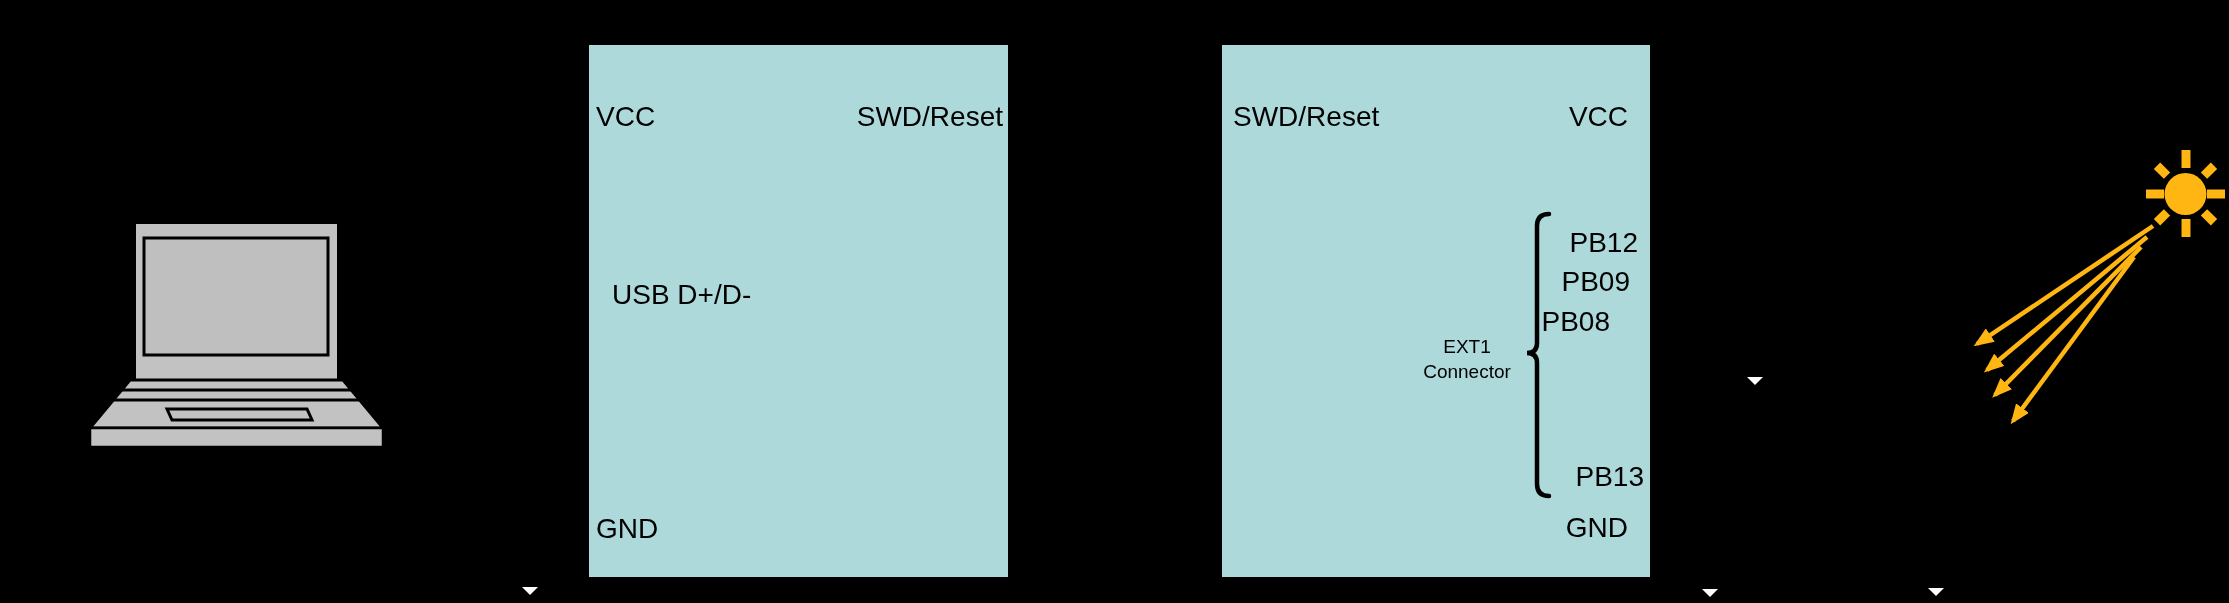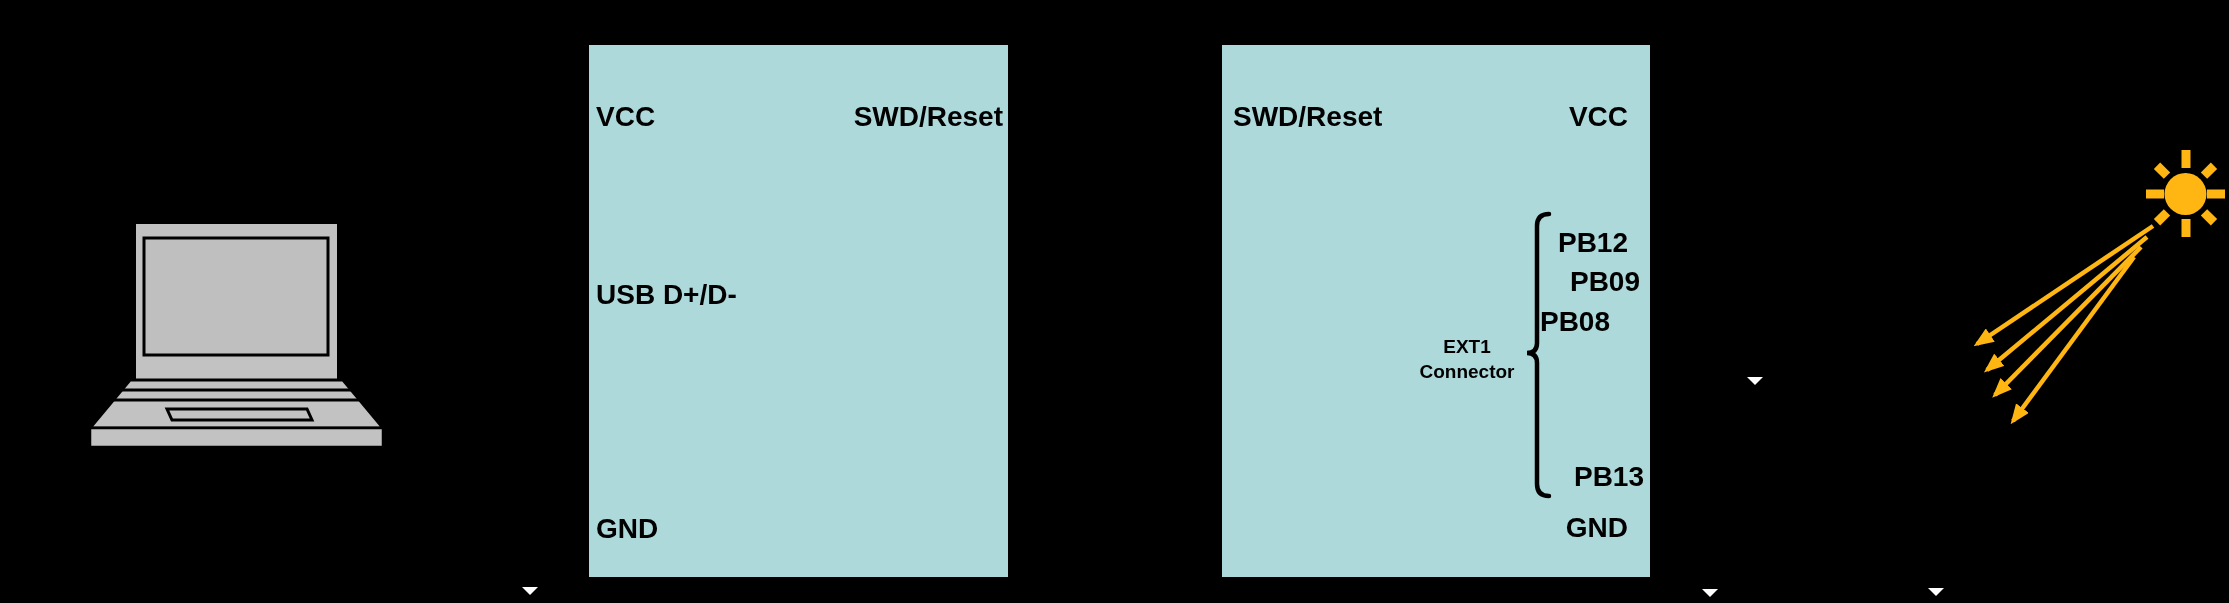--- a/index.html
+++ b/index.html
@@ -2,26 +2,26 @@
 <html><head>
 <meta charset="utf-8">
 <style>
   html,body{margin:0;padding:0;background:#000;}
   #canvas{
     position:relative;width:2229px;height:603px;background:#000000;
     font-family:"Liberation Sans", sans-serif;overflow:hidden;
   }
   .node-box{position:absolute;background:#AED9DB;}
   .pin{
-    position:absolute;color:#000;font-weight:bold;font-size:28px;
+    position:absolute;color:#000;font-weight:normal;font-size:28px;
     line-height:28px;white-space:nowrap;
   }
   .pin.right{text-align:right;}
   .ext1-label{
-    position:absolute;color:#000;font-weight:bold;font-size:19px;
+    position:absolute;color:#000;font-weight:normal;font-size:19px;
     line-height:25px;text-align:center;
   }
   .tri-down{
     position:absolute;width:0;height:0;
     border-left:8.5px solid transparent;border-right:8.5px solid transparent;
     border-top:8px solid #FFFFFF;
   }
   svg{position:absolute;display:block;}
 </style>
 </head>
@@ -41,30 +41,30 @@
     <line x1="28.3" y1="185" x2="274.7" y2="185" stroke="#000" stroke-width="3"></line>
 
     <polygon points="82,194 222,194 227,205 87,205" fill="#C2C2C2" stroke="#000" stroke-width="3"></polygon>
 
     <rect x="5" y="213" width="293" height="19" fill="#C2C2C2" stroke="#000" stroke-width="2.5"></rect>
   </svg>
 
   <div class="node-box" style="left:589px;top:45px;width:419px;height:532px">
     <div class="pin" style="left:7px;top:58px">VCC</div>
     <div class="pin right" style="right:5px;top:58px">SWD/Reset</div>
-    <div class="pin" style="left:7px;top:236px">USB D+/D-</div>
+    <div class="pin" style="left:23px;top:236px">USB D+/D-</div>
     <div class="pin" style="left:7px;top:470px">GND</div>
   </div>
 
   <div class="node-box" style="left:1222px;top:45px;width:428px;height:532px">
     <div class="pin" style="left:11px;top:58px">SWD/Reset</div>
     <div class="pin right" style="right:22px;top:58px">VCC</div>
 
-    <div class="pin right" style="right:22px;top:184px">PB12</div>
-    <div class="pin right" style="right:10px;top:223px">PB09</div>
+    <div class="pin right" style="right:12px;top:184px">PB12</div>
+    <div class="pin right" style="right:20px;top:223px">PB09</div>
     <div class="pin right" style="right:40px;top:263px">PB08</div>
     <div class="pin right" style="right:6px;top:418px">PB13</div>
     <div class="pin right" style="right:22px;top:469px">GND</div>
 
     <div class="ext1-label" style="left:165px;top:289px;width:160px">
       <span>EXT1</span><br>
       <span>Connector</span>
     </div>
 
     <svg style="left:288px;top:160px" width="50" height="300" viewBox="0 0 50 300">

